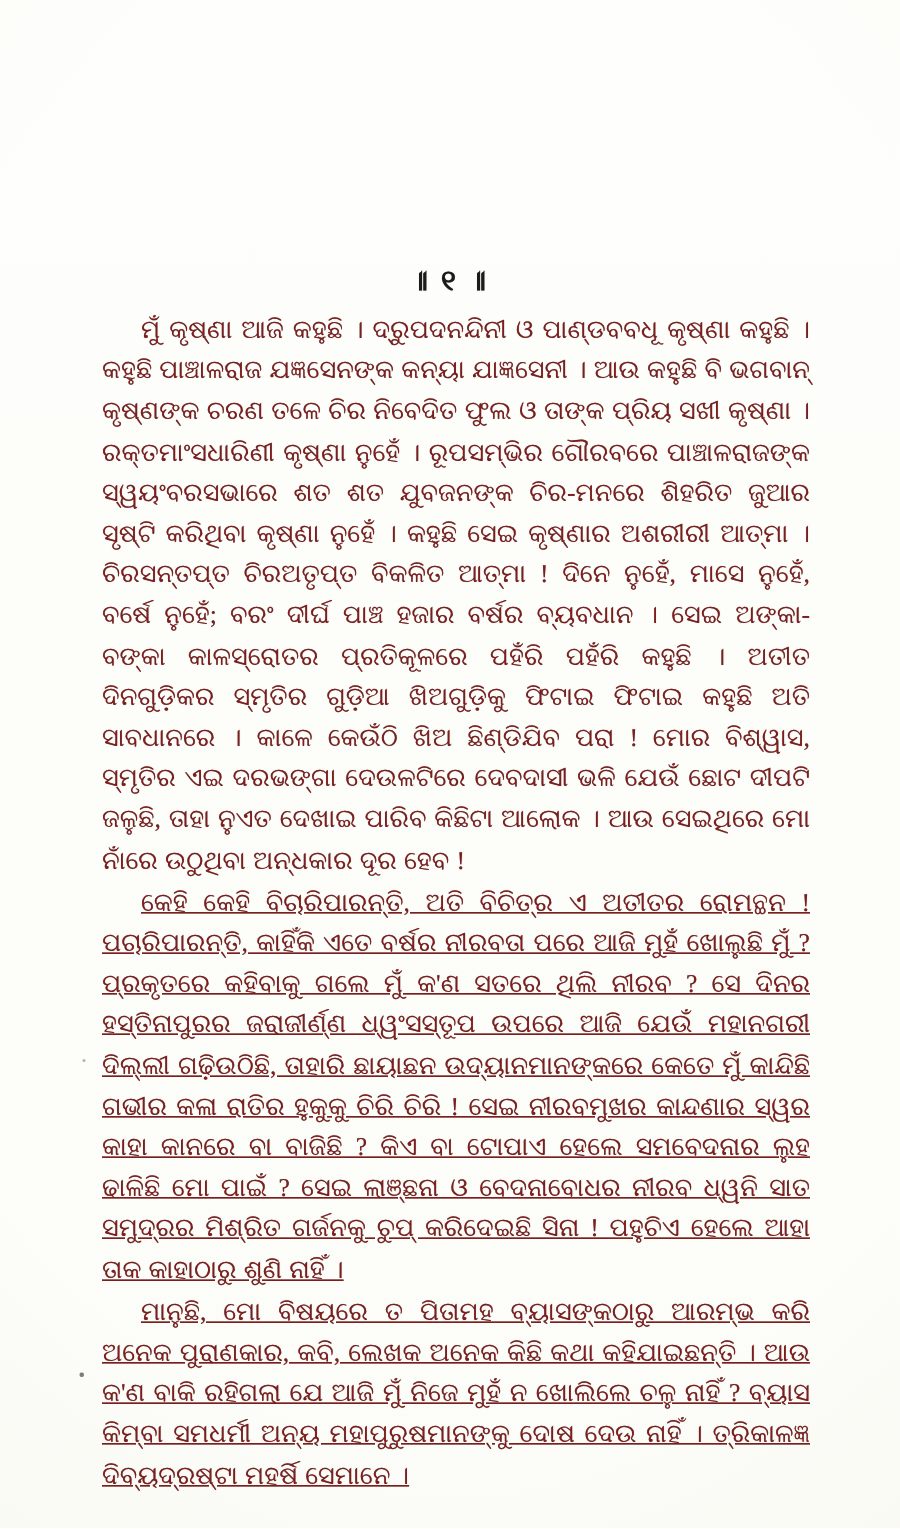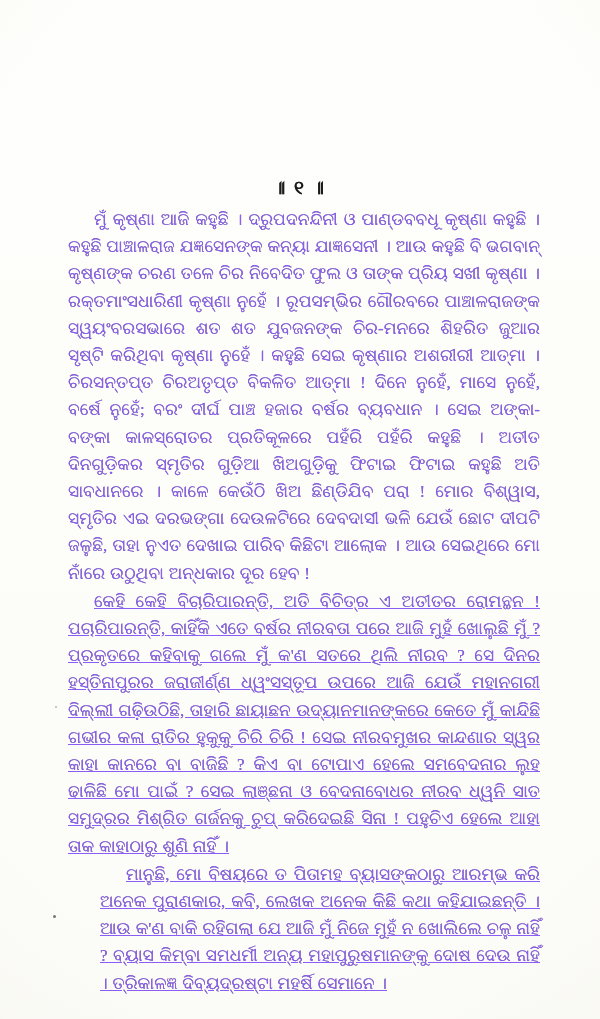--- a/index.html
+++ b/index.html
@@ -64,32 +64,31 @@
   }
 
   .para {
     margin: 0;
     text-align: justify;
     text-justify: inter-word;
     text-indent: 26px;
     font-family: "Liberation Serif", "DejaVu Serif", serif;
     font-size: 17.1px;
     line-height: 27.2px;
-    color: #8b5cf6;
+    color: #7f1d1d;
     word-spacing: 0.5px;
     -webkit-font-smoothing: none;
   }
   .para + .para {
     margin-top: 1px;
     text-decoration: underline;
   }
   
   .para:last-child {
     margin-bottom: 0;
-    margin-left: 32px;
   }
 
   
   .para, .page-marker {
     text-shadow: 0 0 0.45px rgba(0,0,0,0.55);
   }
 
   
   .speck {
     position: absolute;

